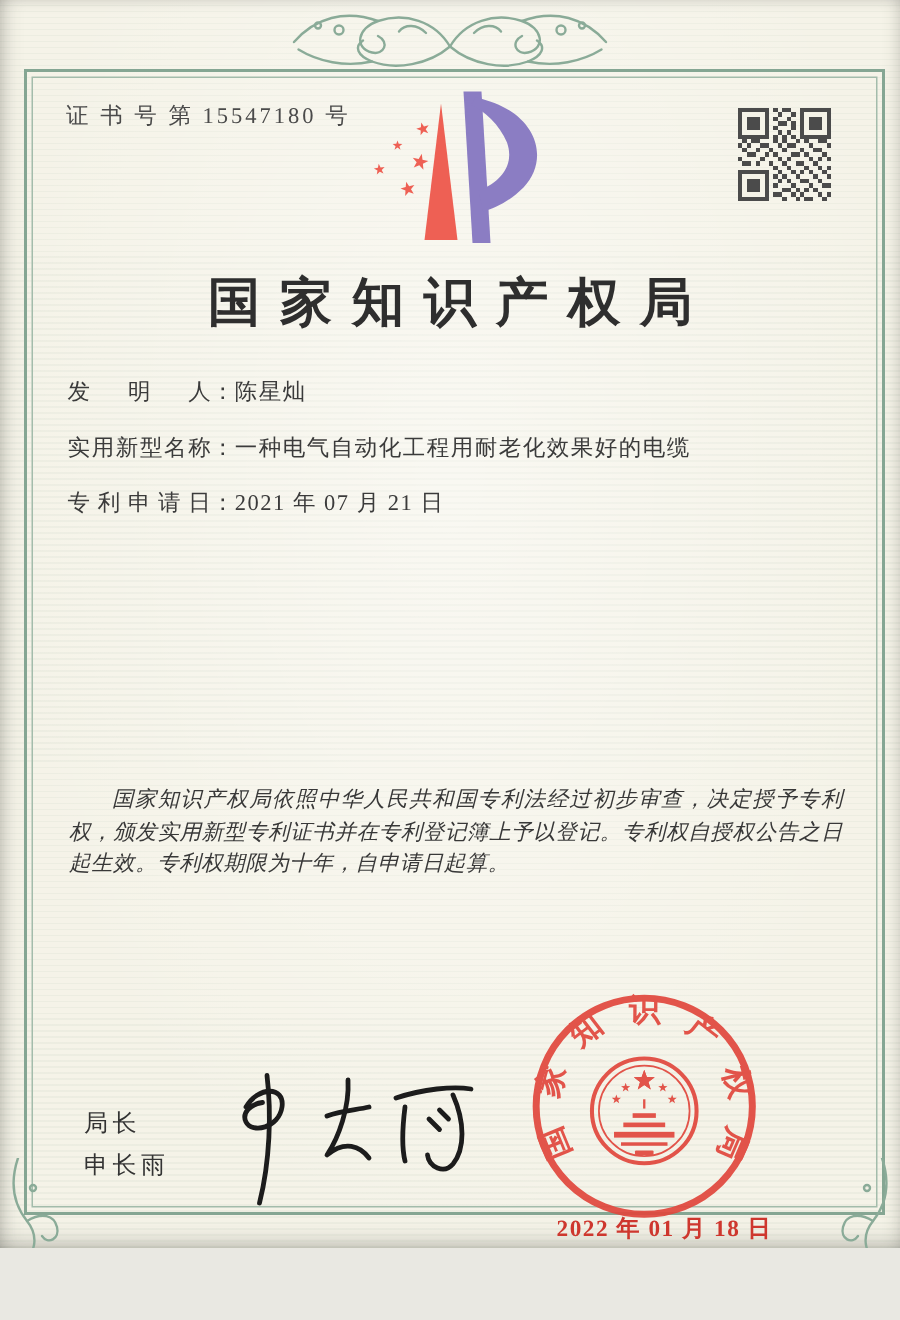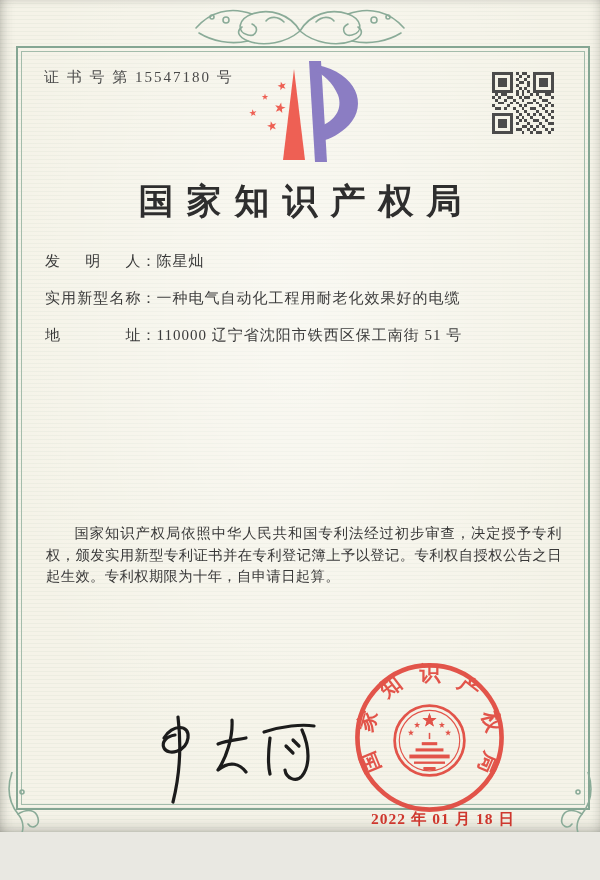--- a/index.html
+++ b/index.html
@@ -27,21 +27,21 @@
   .qr{position:absolute;left:492px;top:72px;width:62px;height:62px;z-index:3;}
   .title{position:absolute;left:0;right:0;top:178px;text-align:center;font-size:35px;font-weight:600;
          letter-spacing:13px;text-indent:13px;color:#2e2e2e;z-index:3;}
   .fields{position:absolute;left:45px;top:252px;width:522px;z-index:3;}
   .frow{margin-bottom:18px;font-size:15px;white-space:nowrap;letter-spacing:.5px;}
   .lbl{display:inline-block;width:96px;text-align:justify;text-align-last:justify;vertical-align:bottom;}
   .val{letter-spacing:1px;}
   .pair2{margin-left:24px;}
   .paras{position:absolute;left:46px;right:38px;top:523px;font-size:14.3px;line-height:21.6px;
          text-align:justify;letter-spacing:.4px;color:#383838;z-index:3;}
-  .paras p{margin:0;text-indent:2em;}
+  .paras p{margin:0;text-indent:2em;font-style:italic;}
   .officials{position:absolute;left:56px;top:736px;font-size:16px;line-height:28px;letter-spacing:3px;color:#333;z-index:3;}
   .signature{position:absolute;left:140px;top:712px;z-index:3;}
   .seal{position:absolute;left:352px;top:660px;z-index:3;opacity:.92;}
   .seal-date{position:absolute;left:371px;top:809px;font-size:15.5px;letter-spacing:1px;color:#ce372e;font-weight:600;z-index:4;}
   .footer{position:absolute;left:0;right:0;top:834px;text-align:center;font-size:11px;letter-spacing:2px;color:#444;z-index:3;font-weight:bold;}
   svg{display:block;}
 </style>
 </head>
 <body>
 
@@ -133,28 +133,32 @@
   <div class="title">国家知识产权局</div>
 
   <div class="fields">
     <div class="frow">
       <span class="lbl">发明人</span><span>：</span><span class="val">陈星灿</span>
     </div>
     <div class="frow">
       <span class="lbl">实用新型名称</span><span>：</span><span class="val">一种电气自动化工程用耐老化效果好的电缆</span>
     </div>
     <div class="frow">
-      <span class="lbl">地址</span><span>：</span><span class="val">110000 辽宁省沈阳市铁西区保工南街 51 号</span>
+      <span class="lbl">专利申请日</span><span>：</span><span class="val">2021 年 07 月 21 日</span>
     </div>
   </div>
 
   <div class="paras">
     <p>国家知识产权局依照中华人民共和国专利法经过初步审查，决定授予专利权，颁发实用新型专利证书并在专利登记簿上予以登记。专利权自授权公告之日起生效。专利权期限为十年，自申请日起算。</p>
   </div>
 
+  <div class="officials">
+    <div>局长</div>
+    <div>申长雨</div>
+  </div>
 
   <svg class="signature" width="190" height="95" viewBox="0 0 190 95">
     <g fill="none" stroke="#1c1c1c" stroke-width="3.2" stroke-linecap="round" stroke-linejoin="round">
       <path d="M24,26 C32,12 50,12 48,26 C46,40 28,44 24,36 C21,30 27,24 35,23"></path>
       <path d="M38,5 C41,30 40,62 33,90"></path>
       <path d="M78,32 C88,28 98,28 106,26"></path>
       <path d="M92,8 C93,26 86,46 78,58 C90,48 100,52 106,60"></path>
       <path d="M124,20 C142,14 162,12 174,14"></path>
       <path d="M130,26 C128,42 128,54 130,62"></path>
       <path d="M162,18 C170,36 170,54 162,64 C156,71 146,66 145,58"></path>

